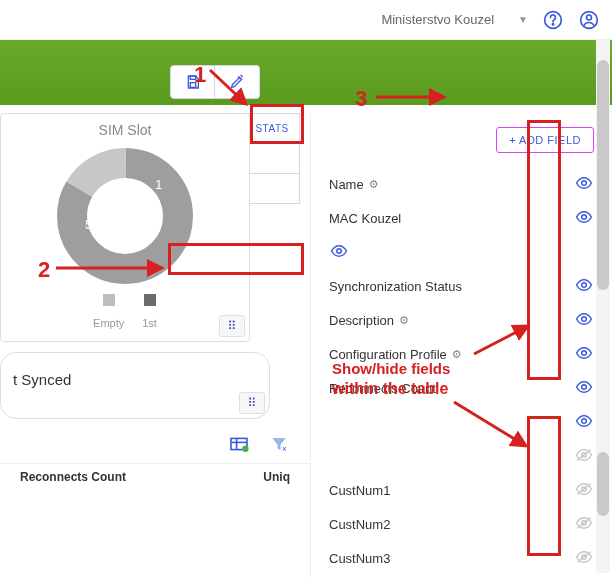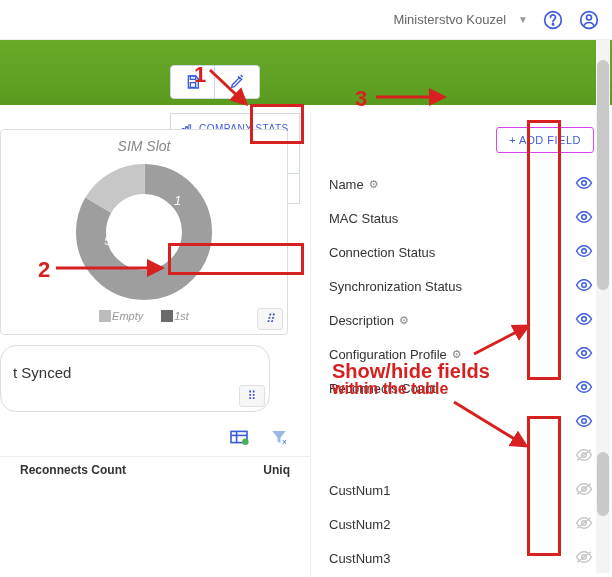--- a/index.html
+++ b/index.html
@@ -1,36 +1,36 @@
 <!DOCTYPE html>
 <html><head>
 <meta charset="utf-8">
 <style>
   * { box-sizing: border-box; margin: 0; padding: 0; }
   body { font-family: Arial, sans-serif; font-size: 13px; color: #444; background: #fff; width: 612px; height: 577px; overflow: hidden; position: relative; }
   
   
   .topbar { height: 40px; display: flex; align-items: center; justify-content: flex-end; padding: 0 12px; gap: 14px; border-bottom: 1px solid #eee; }
-  .org { display: flex; align-items: center; gap: 12px; color: #666; cursor: pointer; }
+  .org { display: flex; align-items: center; gap: 24px; color: #666; cursor: pointer; }
   .icon-btn { width: 22px; height: 22px; display: flex; align-items: center; justify-content: center; cursor: pointer; }
   
   
   .band { height: 65px; background: linear-gradient(#6aaa2a,#5a9a1e); margin-bottom: 8px; position: relative; }
   
   
   .main { display: flex; height: calc(100% - 113px); }
   .left { width: 310px; position: relative; }
   .right { flex: 1; border-left: 1px solid #eee; position: relative; background:#fff; }
   
   
   .card { border: 1px solid #ddd; border-radius: 4px; margin: 0 8px 10px 0; padding: 12px; position: relative; background:#fff; }
   .card-title { text-align: center; color: #888; font-size: 14px; margin-bottom: 8px; }
   .donut-wrap { display:flex; justify-content:center; }
   .legend { display:flex; justify-content:center; gap:18px; margin-top:8px; font-size:11px; color:#999; }
-  .legend-item { display:flex; flex-direction:row; align-items:center; gap:1px;}
+  .legend-item { display:flex; flex-direction:column; align-items:center; gap:11px;}
   .sw { width:12px; height:12px; background:#bdbdbd; }
   .sw.dark { background:#6b6b6b; }
   .drag-handle { position:absolute; right:4px; bottom:4px; width:26px; height:22px; border:1px solid #e0e0e0; border-radius:3px; background:#f7f7f7; display:flex; align-items:center; justify-content:center; color:#3f51b5; font-size:12px; cursor:move;}
   
   .synced-card { border:1px solid #ddd; border-radius:16px; margin:0 8px 10px 0; padding:18px 12px 30px; position:relative; font-size:15px; color:#333;}
   
   
   .tool-row { position:absolute; top:0; left:170px; display:flex; gap:0; }
   .tool-btn { width:45px; height:34px; border:1px solid #cfd8e3; background:#fff; display:flex; align-items:center; justify-content:center; cursor:pointer; color:#3b5bdb;}
   .tool-btn:first-child{ border-radius:4px 0 0 4px;}
@@ -130,21 +130,21 @@
       <div class="menu-item">
         <svg class="menu-icon" viewBox="0 0 24 24" fill="none" stroke="#3b5bdb" stroke-width="2">
             <rect x="3" y="5" width="18" height="14"></rect>
             <line x1="3" y1="10" x2="21" y2="10"></line>
             <line x1="9" y1="5" x2="9" y2="19"></line>
           </svg>
         <span>TABLE</span>
       </div>
     </div>
 
-    <div class="card" style="margin-top:16px; padding-top:8px; width:288px;font-style:italic;">
+    <div class="card" style="margin-top:0; padding-top:8px; width:250px;">
       <div class="card-title">SIM Slot</div>
       <div class="donut-wrap">
         <svg width="140" height="140" viewBox="0 0 42 42">
           <circle cx="21" cy="21" r="15.9" fill="#fff"></circle>
           <circle cx="21" cy="21" r="15.9" fill="transparent" stroke="#9e9e9e" stroke-width="9" stroke-dasharray="83.3 16.7" stroke-dashoffset="25"></circle>
           <circle cx="21" cy="21" r="15.9" fill="transparent" stroke="#c7c7c7" stroke-width="9" stroke-dasharray="16.7 83.3" stroke-dashoffset="41.7"></circle>
           <circle cx="21" cy="21" r="10" fill="#fff"></circle>
           <text x="9" y="25" font-size="4" fill="#fff">5</text>
           <text x="30" y="13" font-size="4" fill="#fff">1</text>
         </svg>
@@ -199,31 +199,28 @@
             <span>Name</span>
             <span class="gear">⚙</span>
           </div>
           <span class="eye"><svg width="18" height="14" viewBox="0 0 24 18" fill="none" stroke="#3b5bdb" stroke-width="2">
               <path d="M2 9s4-7 10-7 10 7 10 7-4 7-10 7S2 9 2 9z"></path>
               <circle cx="12" cy="9" r="3"></circle>
             </svg></span>
         </div>
         <div class="field-row">
           <div class="field-label">
-            <span>MAC Status</span>
-          </div>
-          <span class="eye"><svg width="18" height="14" viewBox="0 0 24 18" fill="none" stroke="#3b5bdb" stroke-width="2">
-              <path d="M2 9s4-7 10-7 10 7 10 7-4 7-10 7S2 9 2 9z"></path>
-              <circle cx="12" cy="9" r="3"></circle>
-            </svg></span>
-        </div>
-        <div class="field-row">
-          <div class="field-label">
-            <span>Connection Status</span>
-          </div>
+            <span>MAC Kouzel</span>
+          </div>
+          <span class="eye"><svg width="18" height="14" viewBox="0 0 24 18" fill="none" stroke="#3b5bdb" stroke-width="2">
+              <path d="M2 9s4-7 10-7 10 7 10 7-4 7-10 7S2 9 2 9z"></path>
+              <circle cx="12" cy="9" r="3"></circle>
+            </svg></span>
+        </div>
+        <div class="field-row">
           <span class="eye"><svg width="18" height="14" viewBox="0 0 24 18" fill="none" stroke="#3b5bdb" stroke-width="2">
               <path d="M2 9s4-7 10-7 10 7 10 7-4 7-10 7S2 9 2 9z"></path>
               <circle cx="12" cy="9" r="3"></circle>
             </svg></span>
         </div>
         <div class="field-row">
           <div class="field-label">
             <span>Synchronization Status</span>
           </div>
           <span class="eye"><svg width="18" height="14" viewBox="0 0 24 18" fill="none" stroke="#3b5bdb" stroke-width="2">
@@ -346,21 +343,21 @@
       <marker id="ah3" markerWidth="6" markerHeight="6" refX="5" refY="3" orient="auto">
         <path d="M0 0L6 3L0 6z" fill="#d62120"></path>
       </marker>
     </defs>
     <line x1="4" y1="9" x2="72" y2="9" stroke="#d62120" stroke-width="3" marker-end="url(#ah3)"></line>
   </svg>
 
 <div class="red-box" style="top:120px; left:527px; width:34px; height:260px;"></div>
 <div class="red-box" style="top:416px; left:527px; width:34px; height:140px;"></div>
 
-<div class="anno" style="top:360px; left:332px; font-size:20px;">Show/hide fields</div>
+<div class="anno" style="top:360px; left:332px; font-size:15px;">Show/hide fields</div>
 <div class="anno" style="top:380px; left:332px; font-size:16px;">within the table</div>
 <svg class="arrow-svg" style="top:320px; left:470px;" width="70" height="40">
     <defs>
       <marker id="ah4" markerWidth="6" markerHeight="6" refX="5" refY="3" orient="auto">
         <path d="M0 0L6 3L0 6z" fill="#d62120"></path>
       </marker>
     </defs>
     <line x1="4" y1="34" x2="58" y2="6" stroke="#d62120" stroke-width="3" marker-end="url(#ah4)"></line>
   </svg>
 <svg class="arrow-svg" style="top:398px; left:450px;" width="85" height="55">

